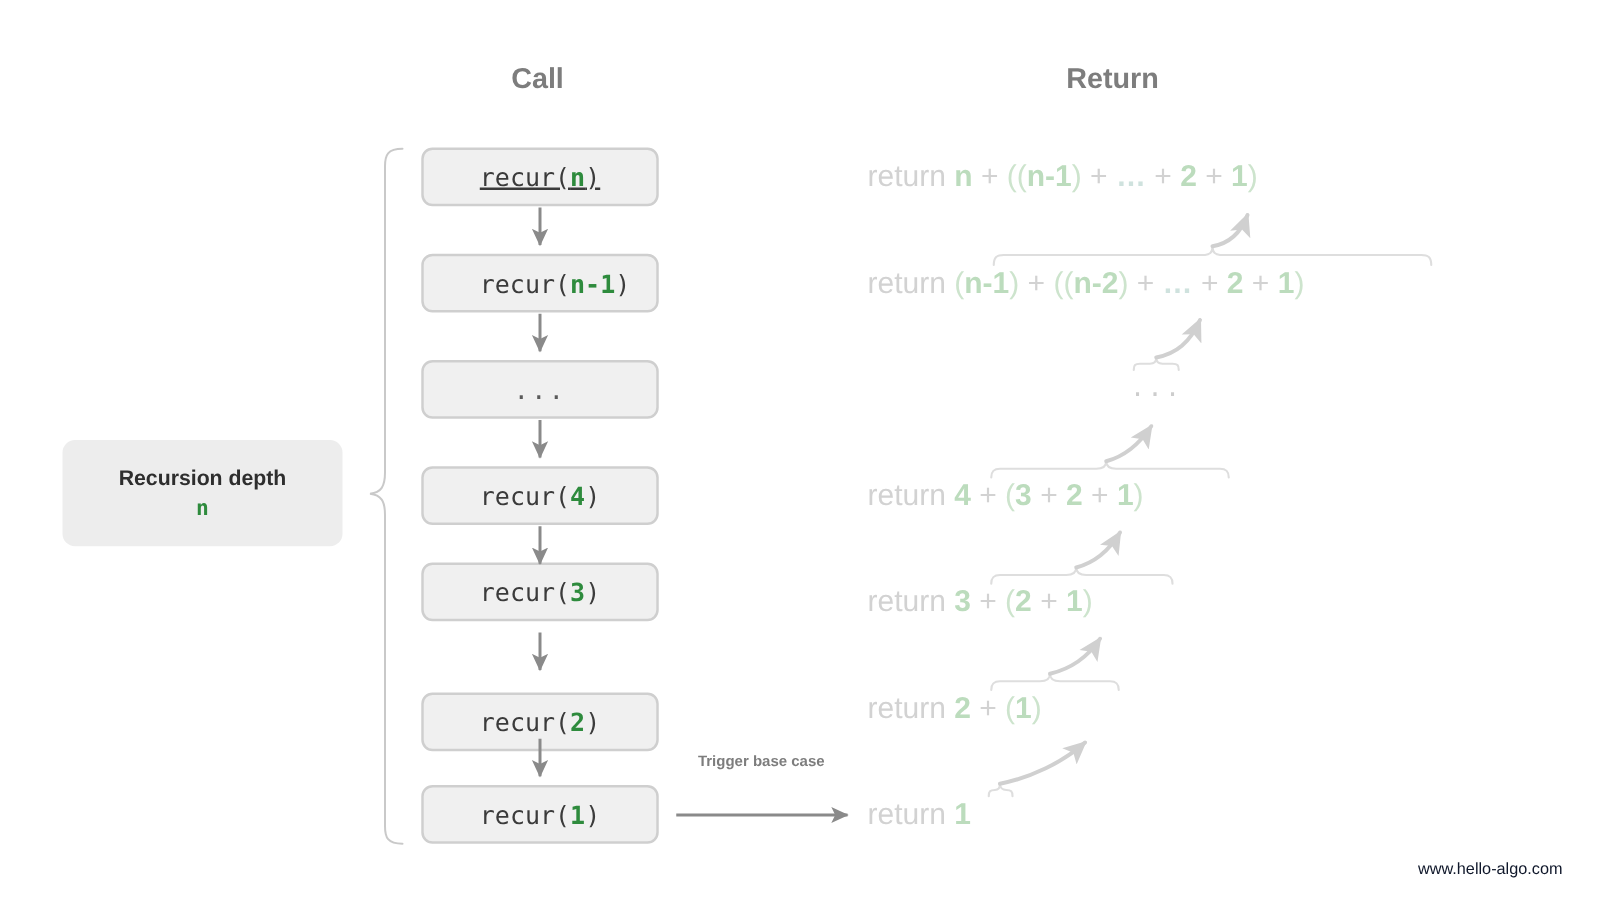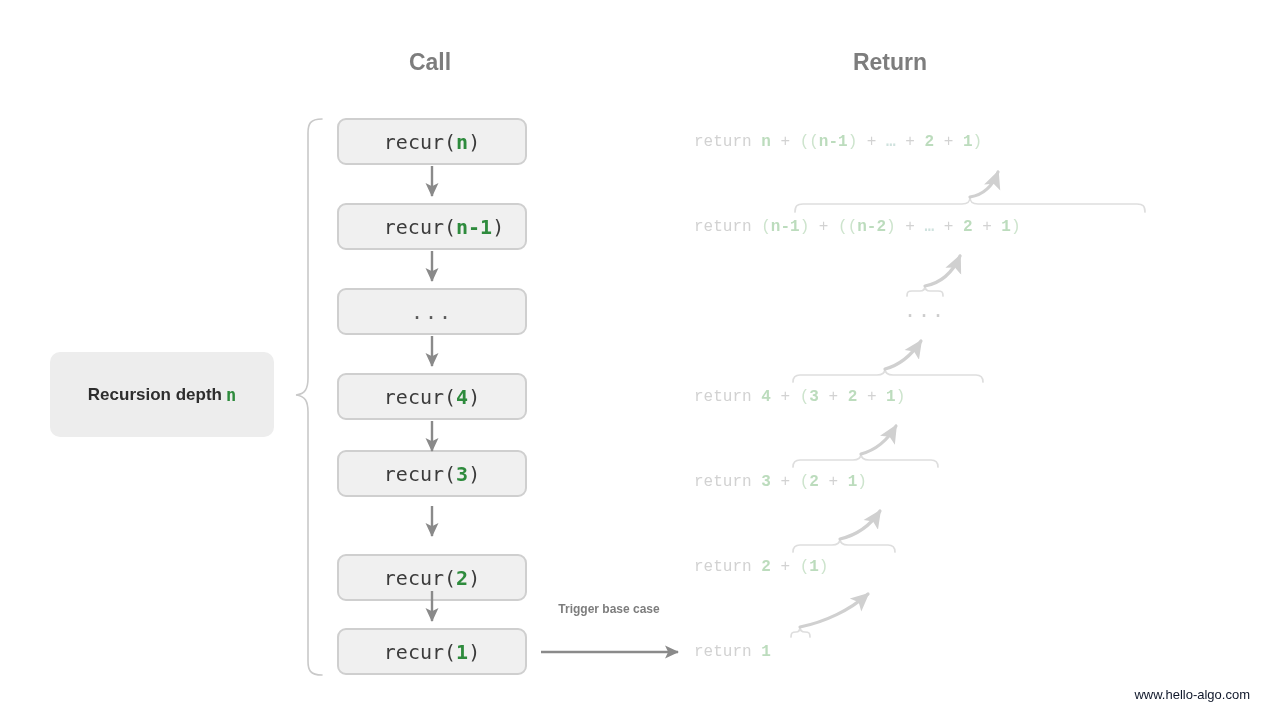--- a/index.html
+++ b/index.html
@@ -52,21 +52,21 @@
   
   #depth-box {
     position: absolute;
     left: 50px;
     top: 352px;
     width: 224px;
     height: 85px;
     background: #ededed;
     border-radius: 10px;
     display: flex;
-    flex-direction: row;
+    flex-direction: column;
     align-items: center;
     justify-content: center;
     gap: 4px;
   }
   #depth-box .dtitle {
     font-family: "Liberation Sans", sans-serif;
     font-size: 17px;
     font-weight: bold;
     color: #2e2e2e;
   }
@@ -74,22 +74,22 @@
     font-family: "DejaVu Sans Mono", monospace;
     font-size: 17px;
     font-weight: bold;
     color: #2e8b3d;
   }
 
   
   .ret-line {
     position: absolute;
     left: 694px;
-    font-family: Liberation Mono, monospace;
-    font-size: 16px;
+    font-family: Liberation Sans, sans-serif;
+    font-size: 24px;
     color: #d2d2d2;
     white-space: nowrap;
     transform: translateY(-50%);
   }
   .ret-line .g  { color: #bcdcbd; font-weight: bold; }
   .ret-line .gp { color: #cde4cd; }
   .ret-line .op { color: #d2d2d2; }
   .ret-line .el { color: #cfe2de; font-weight: bold; }
   .ret-dots {
     position: absolute;
@@ -138,21 +138,21 @@
 <div id="canvas">
 
   <div class="col-header" style="left:430px; top:49px;">Call</div>
   <div class="col-header" style="left:890px; top:49px;">Return</div>
 
   <div id="depth-box">
     <div class="dtitle">Recursion depth</div>
     <div class="dval">n</div>
   </div>
 
-  <div class="call-box" style="top:118px;">
+  <div class="call-box" style="top:118px;text-decoration:underline;">
     <span><span>recur(</span><span class="grn">n</span><span>)</span></span>
   </div>
   <div class="call-box" style="top:203px;padding-left:24px;">
     <span><span>recur(</span><span class="grn">n-1</span><span>)</span></span>
   </div>
   <div class="call-box" style="top:288px;">
     <span class="dots">...</span>
   </div>
   <div class="call-box" style="top:373px;">
     <span><span>recur(</span><span class="grn">4</span><span>)</span></span>

